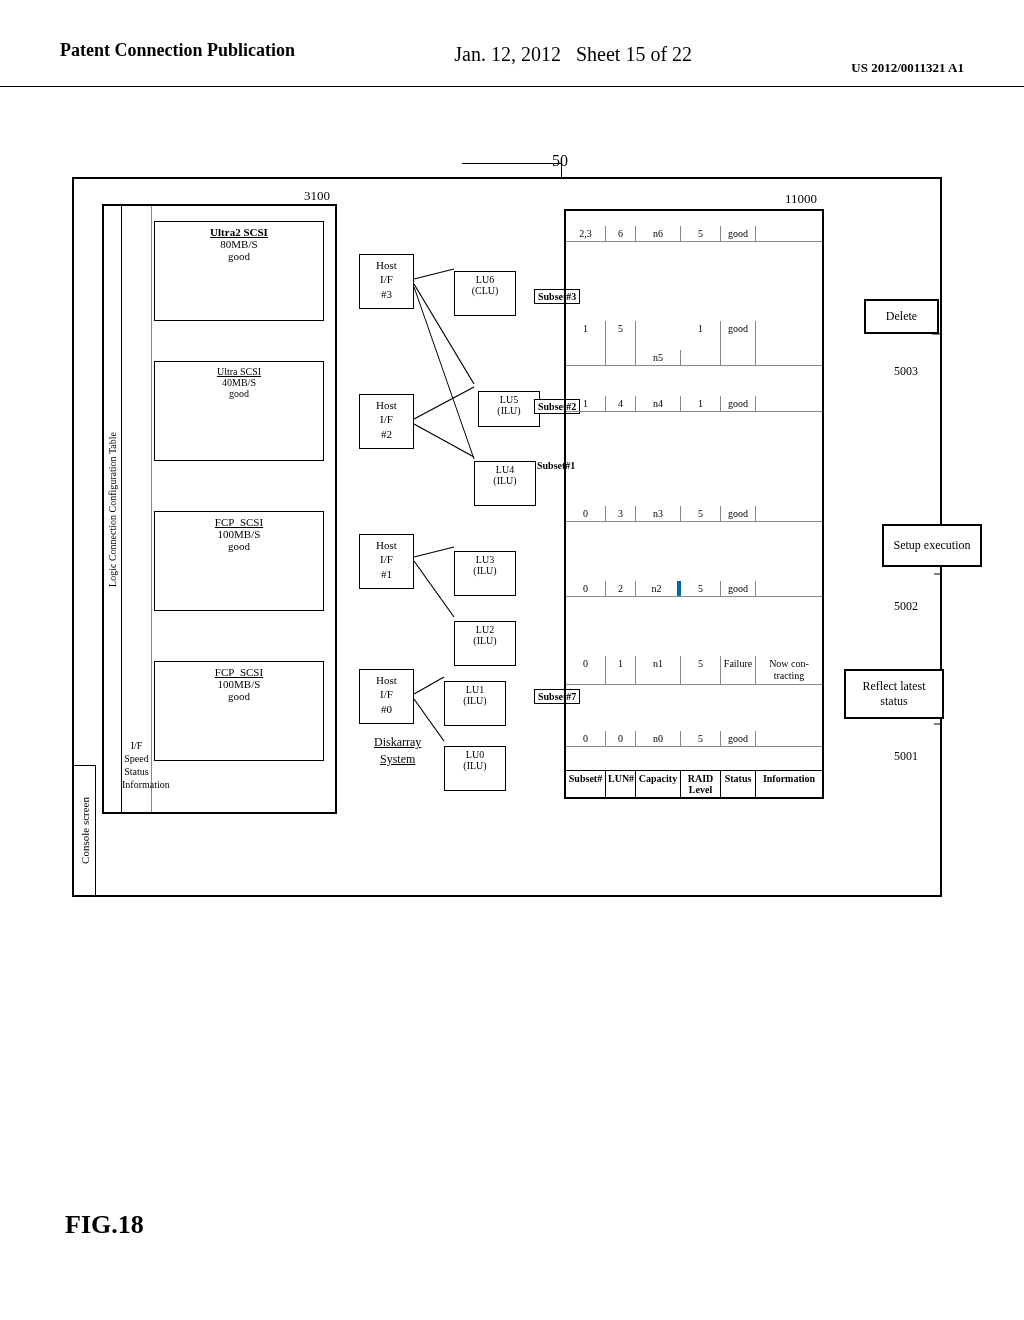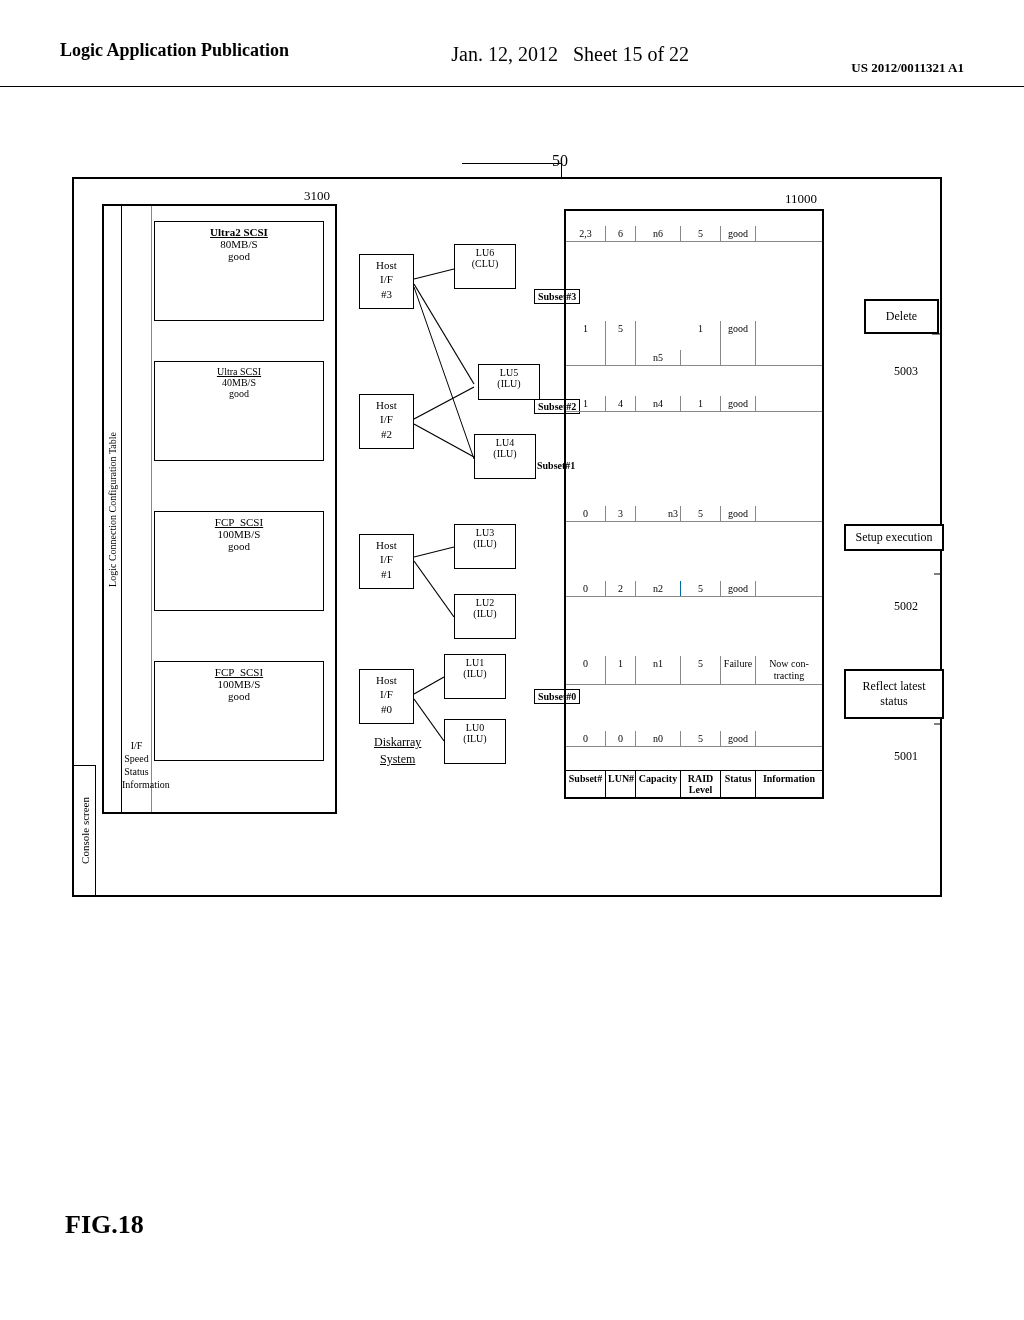--- a/index.html
+++ b/index.html
@@ -54,20 +54,21 @@
     }
 
     
     .lu-box {
       position: absolute;
       border: 1px solid #000;
       background: #fff;
       font-size: 10px;
       text-align: center;
       padding: 2px;
+      margin-top: 27px;
     }
 
     
     .host-if-box {
       position: absolute;
       border: 1px solid #000;
       background: #fff;
       font-size: 11px;
       text-align: center;
       padding: 3px;
@@ -102,21 +103,21 @@
       font-weight: bold;
       background: #fff;
       border: 1px solid #000;
       padding: 1px 3px;
     }
   </style>
 </head>
 <body>
 
 <div class="header">
-  <div class="header-left">Logic Application Publication</div>
+  <div class="header-left">Patent Connection Publication</div>
   <div class="header-center">
     <span>Jan. 12, 2012</span>&nbsp;&nbsp;
     <span>Sheet 15 of 22</span>
   </div>
   <div class="header-right">US 2012/0011321 A1</div>
 </div>
 
 <div class="diagram-area">
 
   <div style="position:absolute; top:5px; left:490px; font-size:16px;">50</div>
@@ -212,21 +213,21 @@
       LU1<br>(ILU)
     </div>
 
     <div class="lu-box" style="position:absolute; top:540px; left:370px; width:62px; height:45px;">
       LU0<br>(ILU)
     </div>
 
     <div class="subset-label" style="position:absolute; top:110px; left:460px; font-size:10px;">Subset#3</div>
     <div class="subset-label" style="position:absolute; top:220px; left:460px; font-size:10px;">Subset#2</div>
     <div class="subset-label" style="position:absolute; top:280px; left:460px; font-size:10px; background:transparent; border:none;">Subset#1</div>
-    <div class="subset-label" style="position:absolute; top:510px; left:460px; font-size:10px;">Subset#0</div>
+    <div class="subset-label" style="position:absolute; top:510px; left:460px; font-size:10px;">Subset#7</div>
 
     <svg class="svg-overlay">
 
       <line x1="340" y1="100" x2="380" y2="90" stroke="#000" stroke-width="1.2"></line>
 
       <line x1="340" y1="240" x2="400" y2="208" stroke="#000" stroke-width="1.2"></line>
 
       <line x1="340" y1="245" x2="400" y2="278" stroke="#000" stroke-width="1.2"></line>
 
       <line x1="340" y1="105" x2="400" y2="205" stroke="#000" stroke-width="1.2"></line>
@@ -282,30 +283,30 @@
         <div style="width:30px; font-size:10px; text-align:center; padding:2px; border-right:1px solid #888;">4</div>
         <div style="width:45px; font-size:10px; text-align:center; padding:2px; border-right:1px solid #888;">n4</div>
         <div style="width:40px; font-size:10px; text-align:center; padding:2px; border-right:1px solid #888;">1</div>
         <div style="width:35px; font-size:10px; text-align:center; padding:2px; border-right:1px solid #888;">good</div>
         <div style="flex:1; font-size:10px; text-align:center; padding:2px;"></div>
       </div>
 
       <div style="position:absolute; top:295px; left:0; width:100%; display:flex; border-bottom:1px solid #888;">
         <div style="width:40px; font-size:10px; text-align:center; padding:2px; border-right:1px solid #888;">0</div>
         <div style="width:30px; font-size:10px; text-align:center; padding:2px; border-right:1px solid #888;">3</div>
-        <div style="width:45px; font-size:10px; text-align:right; padding:2px; border-right:1px solid #888;">n3</div>
+        <div style="width:45px; font-size:10px; text-align:center; padding:2px; border-right:1px solid #888;">n3</div>
         <div style="width:40px; font-size:10px; text-align:center; padding:2px; border-right:1px solid #888;">5</div>
         <div style="width:35px; font-size:10px; text-align:center; padding:2px; border-right:1px solid #888;">good</div>
         <div style="flex:1; font-size:10px; text-align:center; padding:2px;"></div>
       </div>
 
       <div style="position:absolute; top:370px; left:0; width:100%; display:flex; border-bottom:1px solid #888;">
         <div style="width:40px; font-size:10px; text-align:center; padding:2px; border-right:1px solid #888;">0</div>
         <div style="width:30px; font-size:10px; text-align:center; padding:2px; border-right:1px solid #888;">2</div>
-        <div style="width:45px; font-size:10px; text-align:center; padding:2px; border-right:1px solid #0369a1;">n2</div>
+        <div style="width:45px; font-size:10px; text-align:center; padding:2px; border-right:4px solid #0369a1;">n2</div>
         <div style="width:40px; font-size:10px; text-align:center; padding:2px; border-right:1px solid #888;">5</div>
         <div style="width:35px; font-size:10px; text-align:center; padding:2px; border-right:1px solid #888;">good</div>
         <div style="flex:1; font-size:10px; text-align:center; padding:2px;"></div>
       </div>
 
       <div style="position:absolute; top:445px; left:0; width:100%; display:flex; border-bottom:1px solid #888;">
         <div style="width:40px; font-size:10px; text-align:center; padding:2px; border-right:1px solid #888;">0</div>
         <div style="width:30px; font-size:10px; text-align:center; padding:2px; border-right:1px solid #888;">1</div>
         <div style="width:45px; font-size:10px; text-align:center; padding:2px; border-right:1px solid #888;">n1</div>
         <div style="width:40px; font-size:10px; text-align:center; padding:2px; border-right:1px solid #888;">5</div>
@@ -327,21 +328,21 @@
         <div style="width:30px; font-size:10px; text-align:center; padding:2px; border-right:1px solid #000; font-weight:bold;">LUN#</div>
         <div style="width:45px; font-size:10px; text-align:center; padding:2px; border-right:1px solid #000; font-weight:bold;">Capacity</div>
         <div style="width:40px; font-size:10px; text-align:center; padding:2px; border-right:1px solid #000; font-weight:bold;">RAID Level</div>
         <div style="width:35px; font-size:10px; text-align:center; padding:2px; border-right:1px solid #000; font-weight:bold;">Status</div>
         <div style="flex:1; font-size:10px; text-align:center; padding:2px; font-weight:bold;">Information</div>
       </div>
     </div>
 
     <div class="btn-box" style="position:absolute; top:490px; left:770px; width:100px; padding:8px 6px; font-size:12px;">Reflect latest status</div>
 
-    <div class="btn-box" style="position:absolute; top:345px; left:770px; width:100px; padding:4px 6px; font-size:12px;">Setup execution</div>
+    <div class="btn-box" style="position:absolute; top:345px; left:808px; width:100px; padding:12px 6px; font-size:12px;">Setup execution</div>
 
     <div class="btn-box" style="position:absolute; top:120px; left:790px; width:75px; padding:8px 6px; font-size:12px;">Delete</div>
 
     <div style="position:absolute; top:570px; left:820px; font-size:12px;">5001</div>
     <div style="position:absolute; top:420px; left:820px; font-size:12px;">5002</div>
     <div style="position:absolute; top:185px; left:820px; font-size:12px;">5003</div>
 
     <svg style="position:absolute; top:0; left:0; width:100%; height:100%; pointer-events:none;">
 
       <path d="M 870 530 L 880 530 L 880 545 L 860 545" fill="none" stroke="#000" stroke-width="1.2"></path>

